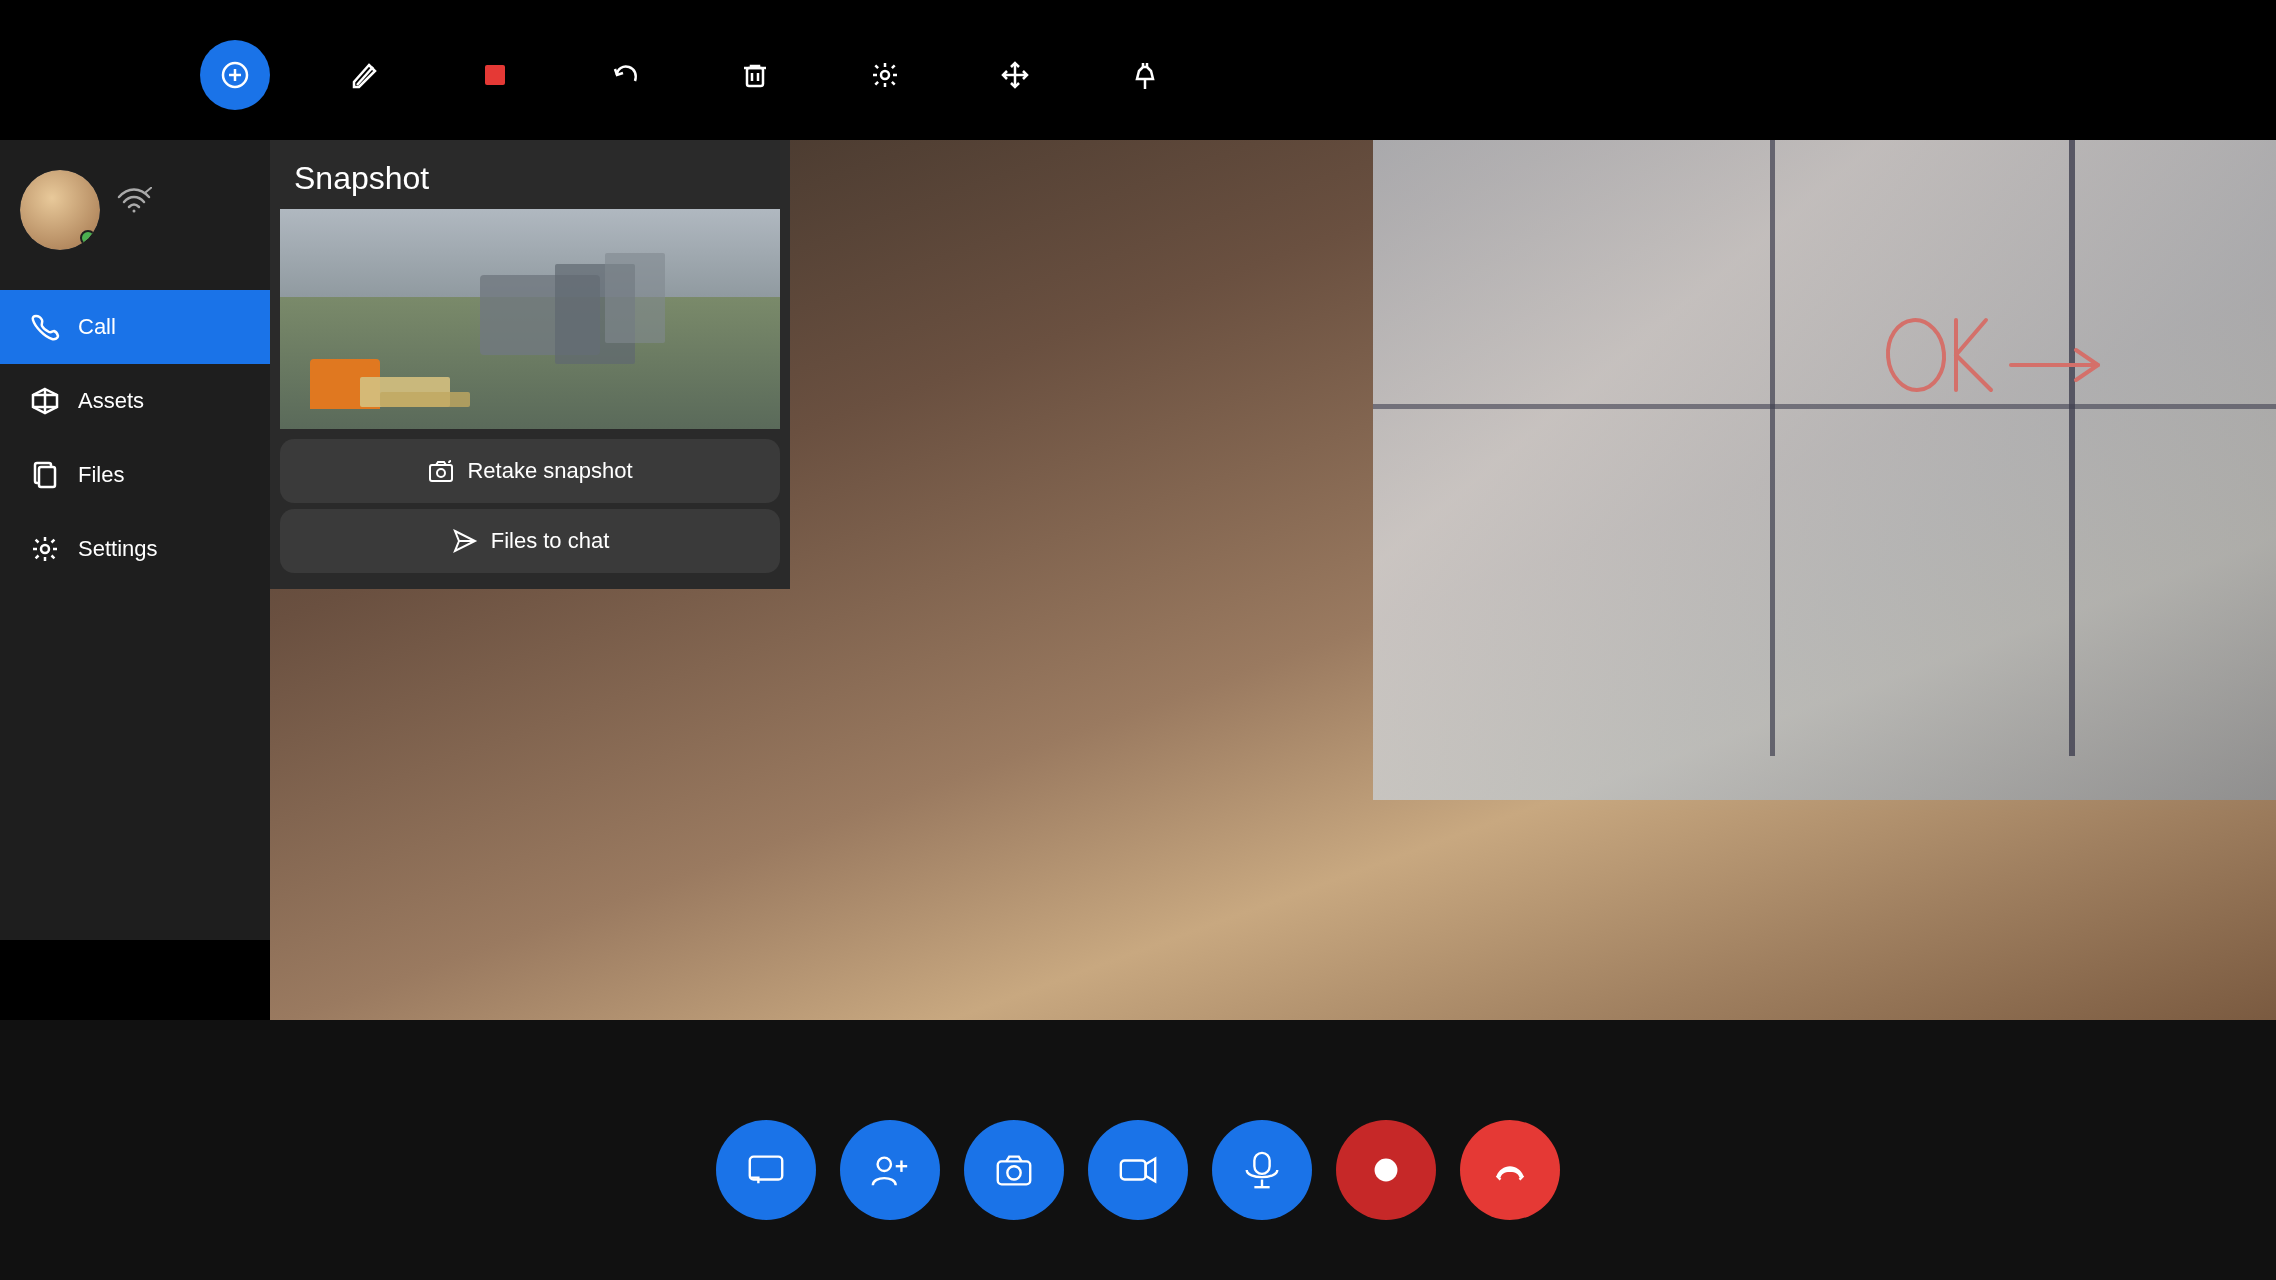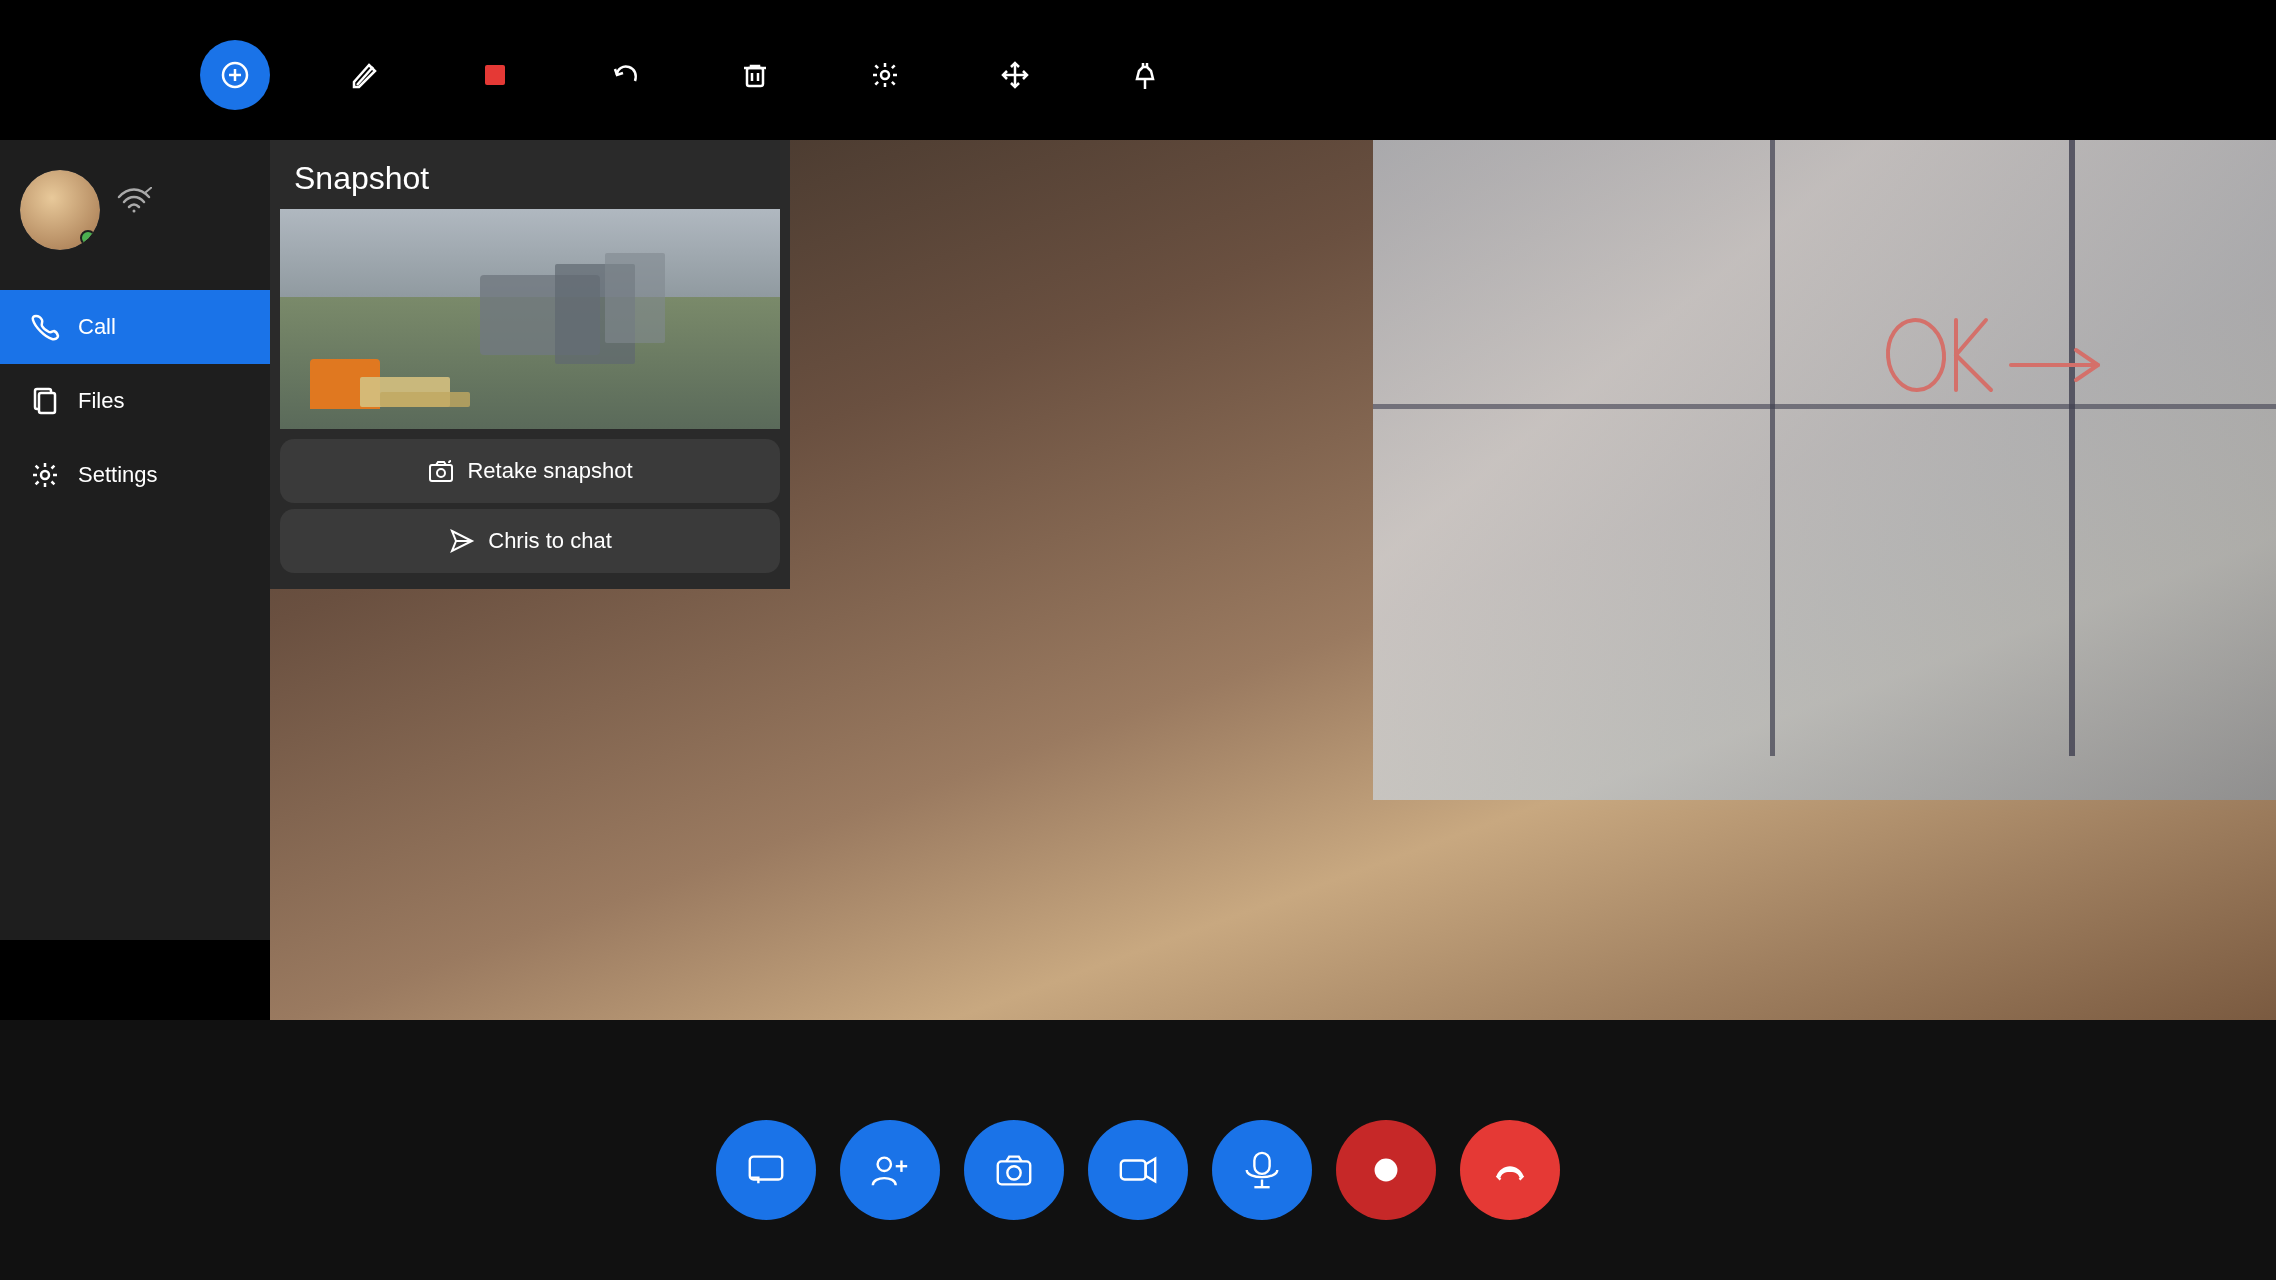--- a/index.html
+++ b/index.html
@@ -373,20 +373,29 @@
   </div>
 
   <nav class="sidebar-nav">
     <div class="sidebar-item active">
       <svg viewBox="0 0 30 30" fill="none" stroke="white" stroke-width="2.5">
         <path d="M6 4 C6 4 10 4 12 8 C13 10 11 12 12 14 C13 16 17 19 19 20 C21 21 23 19 24 19 C27 20 28 24 28 24 C28 26 25 28 22 27 C15 25 5 15 3 8 C2 5 4 4 6 4Z"></path>
       </svg>
       <span>Call</span>
     </div>
 
+    <div class="sidebar-item">
+      <svg viewBox="0 0 30 30" fill="none" stroke="white" stroke-width="2.5">
+        <polygon points="15,3 27,9 27,21 15,27 3,21 3,9"></polygon>
+        <line x1="15" y1="3" x2="15" y2="27"></line>
+        <line x1="3" y1="9" x2="27" y2="9"></line>
+        <line x1="3" y1="21" x2="27" y2="21"></line>
+      </svg>
+      <span>Assets</span>
+    </div>
 
     <div class="sidebar-item">
       <svg viewBox="0 0 30 30" fill="none" stroke="white" stroke-width="2.5">
         <rect x="5" y="3" width="16" height="20" rx="2"></rect>
         <rect x="9" y="7" width="16" height="20" rx="2" fill="#1e1e1e" stroke="white"></rect>
       </svg>
       <span>Files</span>
     </div>
 
     <div class="sidebar-item">
@@ -440,21 +449,21 @@
         <path d="M22 6 C22 4 24 4 24 4"></path>
       </svg>
       <span>Retake snapshot</span>
     </button>
 
     <button class="snapshot-btn">
       <svg width="28" height="28" viewBox="0 0 28 28" fill="none" stroke="white" stroke-width="2">
         <polygon points="4,4 24,14 4,24 8,14"></polygon>
         <line x1="8" y1="14" x2="24" y2="14"></line>
       </svg>
-      <span>Chris to chat</span>
+      <span>Files to chat</span>
     </button>
   </div>
 </div>
 
 <div class="annotation-ok">
   <svg width="240" height="120" viewBox="0 0 240 120" fill="none">
 
     <ellipse cx="40" cy="55" rx="28" ry="35" stroke="#d4706a" stroke-width="4" fill="none" transform="rotate(-5 40 55)"></ellipse>
 
     <line x1="80" y1="20" x2="80" y2="90" stroke="#d4706a" stroke-width="4" stroke-linecap="round"></line>

